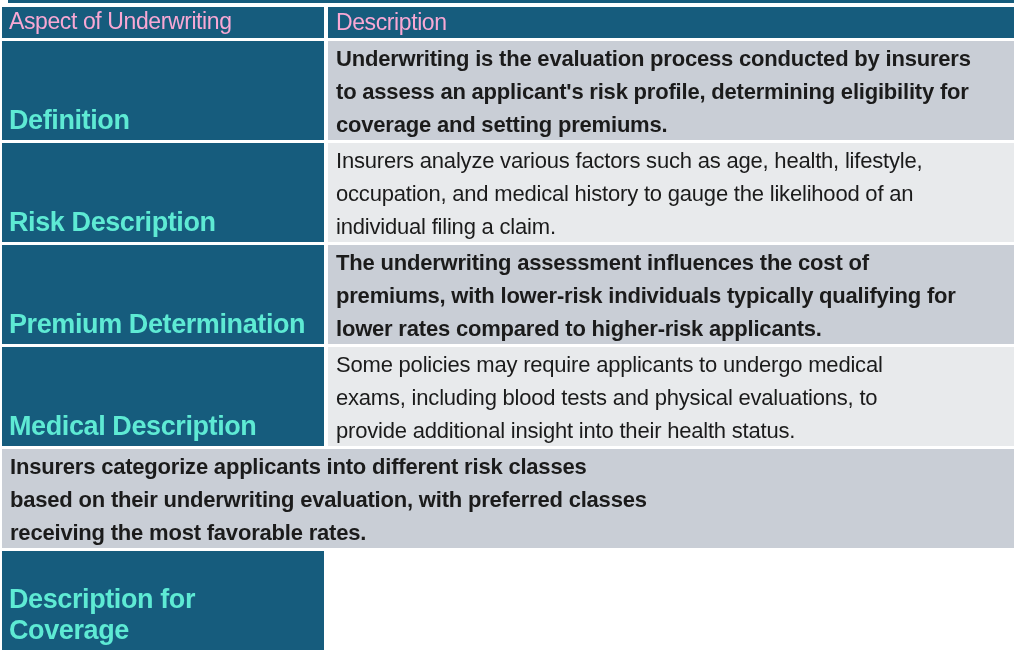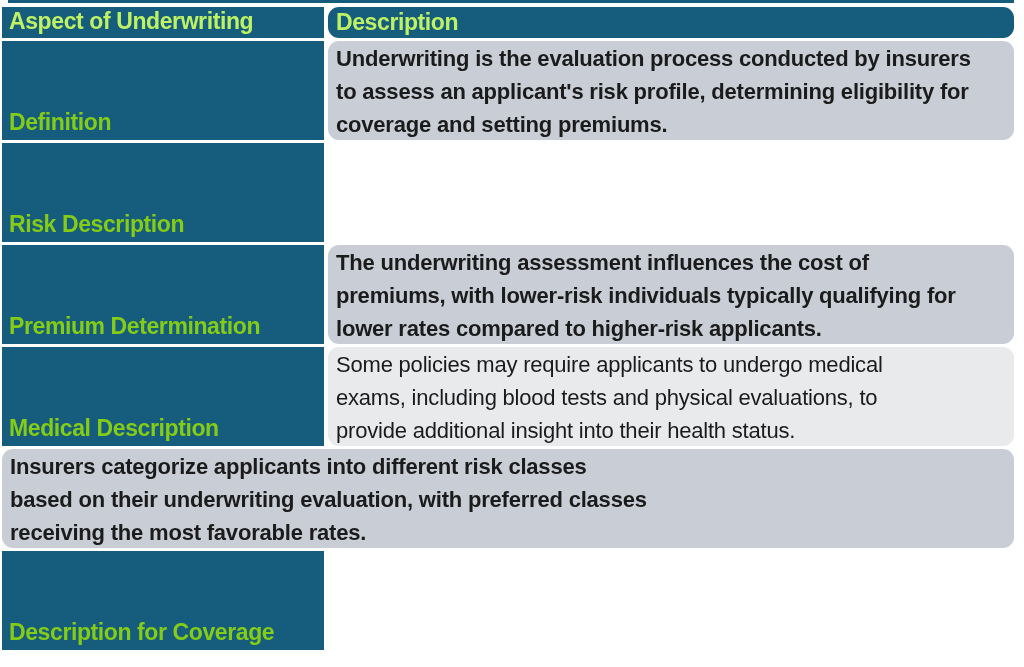--- a/index.html
+++ b/index.html
@@ -36,46 +36,45 @@
     display: flex;
     gap: 4px;
   }
   .tr.header { height: 31px; }
   .tr.body-row { height: 99px; }
   .aspect-col {
     width: 322px;
     flex: none;
     box-sizing: border-box;
     background: var(--teal);
-    color: #84cc16;
+    color: #5eead4;
     font-weight: bold;
-    font-size: 23px;
+    font-size: 27px;
     letter-spacing: -0.4px;
     display: flex;
     align-items: flex-end;
     padding: 2px 4px 4px 7px;
     overflow: hidden;
   }
   .desc-col {
     flex: 1;
     box-sizing: border-box;
     font-size: 22px;
     line-height: 33px;
     letter-spacing: -0.2px;
     color: var(--text_dark);
     padding: 1px 4px 2px 8px;
     white-space: pre-line;
     overflow: hidden;
-    border-radius: 11px;
   }
   .tr.header .aspect-col,
   .tr.header .desc-col {
     background: var(--teal);
-    color: #bef264;
-    font-weight: bold;
+    color: #f9a8d4;
+    font-weight: normal;
     font-size: 23px;
     letter-spacing: -0.4px;
     display: flex;
     align-items: center;
     line-height: normal;
     white-space: nowrap;
   }
   .shade-dark .desc-col { background: var(--row_dark); font-weight: bold; }
   .shade-light .desc-col { background: var(--row_light); }
 </style>
@@ -94,20 +93,23 @@
 
     <div class="tr body-row shade-dark">
       <div class="aspect-col">Definition</div>
       <div class="desc-col">Underwriting is the evaluation process conducted by insurers
 to assess an applicant's risk profile, determining eligibility for
 coverage and setting premiums.</div>
     </div>
 
     <div class="tr body-row shade-light">
       <div class="aspect-col">Risk Description</div>
+      <div class="desc-col">Insurers analyze various factors such as age, health, lifestyle,
+occupation, and medical history to gauge the likelihood of an
+individual filing a claim.</div>
     </div>
 
     <div class="tr body-row shade-dark">
       <div class="aspect-col">Premium Determination</div>
       <div class="desc-col">The underwriting assessment influences the cost of
 premiums, with lower-risk individuals typically qualifying for
 lower rates compared to higher-risk applicants.</div>
     </div>
 
     <div class="tr body-row shade-light">

